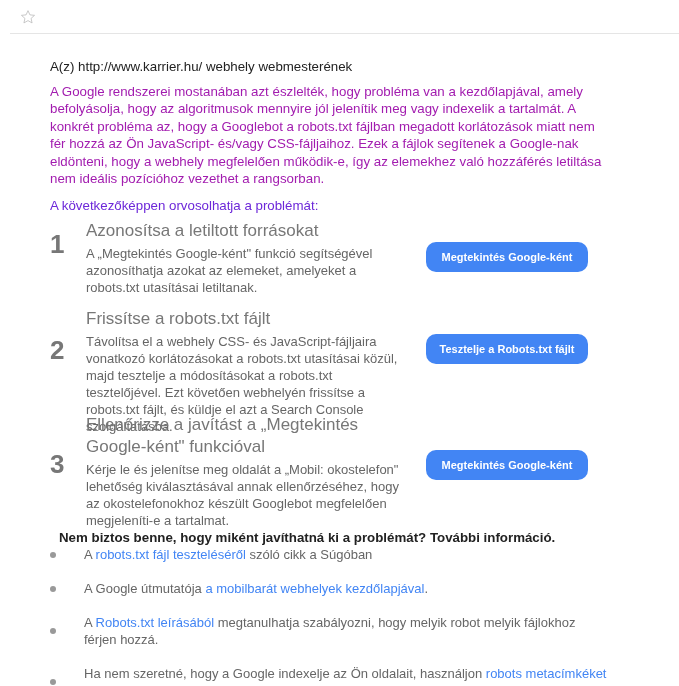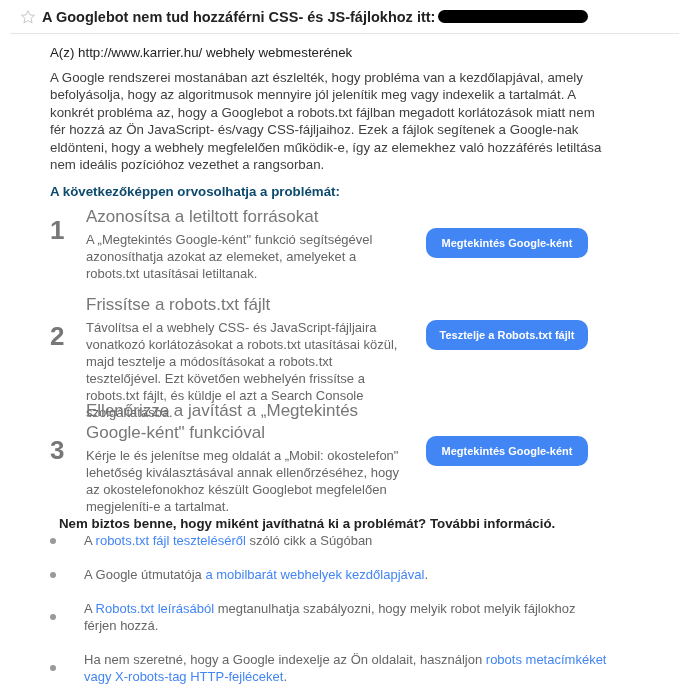--- a/index.html
+++ b/index.html
@@ -1,44 +1,43 @@
 <!DOCTYPE html>
 <html><head>
 <meta charset="utf-8">
 <style>
   html, body { margin: 0; padding: 0; background: #ffffff; }
   body { width: 679px; height: 686px; overflow: hidden; font-family: "Liberation Sans", sans-serif; color: #222; position: relative; }
   .header { height: 33px; display: flex; align-items: center; padding-left: 14px; border-bottom: 1px solid #e5e5e5; margin-left: 10px; margin-right: 0; }
   .star { width: 16px; height: 16px; margin-right: 6px; margin-left: -4px; }
   .subject { font-weight: bold; font-size: 14.5px; color: #222; white-space: nowrap; }
   .redacted { display: inline-block; width: 150px; height: 13px; background: #000; border-radius: 7px; margin-left: 3px; vertical-align: -1px; }
-  .content { position: absolute; left: 50px; top: 44px; width: 560px; font-size: 13.3px; line-height: 17.5px; }
+  .content { position: absolute; left: 50px; top: 58px; width: 560px; font-size: 13.3px; line-height: 17.5px; }
   .greeting { margin: 0 0 7px 0; color: #222; }
-  .intro { margin: 0 0 9px 0; color: #404040; }
-  .fix-heading { font-weight: bold; margin: 0 0 6px 0; color: #0c4a6e; }
+  .intro { margin: 0 0 9px 0; color: #a21caf; }
+  .fix-heading { font-weight: normal; margin: 0 0 6px 0; color: #6d28d9; }
   .step { position: relative; margin: 0 0 8px 0; }
   .step .num { position: absolute; left: 0; font-size: 26px; font-weight: bold; color: #777; }
   .step .body { margin-left: 36px; width: 320px; }
   .step .title { font-size: 17px; line-height: 22px; color: #777; margin: 0 0 3px 0; }
   .step .desc { color: #666; font-size: 13px; line-height: 17px; }
   .btn { position: absolute; left: 376px; width: 162px; height: 30px; background: #4285f4; color: #fff; font-weight: bold; font-size: 11px; border-radius: 10px; display: flex; align-items: center; justify-content: center; border: none; }
   .more { font-weight: bold; margin: 9px; color: #222; position: absolute; top: 462px; left: 0; }
   .links { position: absolute; top: 488px; left: 0; list-style: none; padding: 0; margin: 0; width: 560px; }
   .links li { position: relative; padding-left: 34px; color: #666; font-size: 13px; line-height: 17px; margin: 0 0 17px 0; }
   .links li .dot { position: absolute; left: 0; top: 50%; width: 6px; height: 6px; border-radius: 50%; background: #999; margin-top: -3px; }
   a { color: #4285f4; text-decoration: none; }
 </style>
 </head>
 <body>
 
 <div class="header">
   <svg class="star" viewBox="0 0 24 24">
       <path d="M12 2.5l2.9 6.3 6.9.7-5.2 4.6 1.5 6.8L12 17.4l-6.1 3.5 1.5-6.8L2.2 9.5l6.9-.7z" fill="none" stroke="#bbb" stroke-width="1.2"></path>
     </svg>
-  <span class="subject"><span>A Googlebot nem tud hozzáférni CSS- és JS-fájlokhoz itt:</span><span class="redacted"></span></span>
 </div>
 
 <div class="content">
   <p class="greeting">A(z) http://www.karrier.hu/ webhely webmesterének</p>
   <p class="intro">A Google rendszerei mostanában azt észlelték, hogy probléma van a kezdőlapjával, amely befolyásolja, hogy az algoritmusok mennyire jól jelenítik meg vagy indexelik a tartalmát. A konkrét probléma az, hogy a Googlebot a robots.txt fájlban megadott korlátozások miatt nem fér hozzá az Ön JavaScript- és/vagy CSS-fájljaihoz. Ezek a fájlok segítenek a Google-nak eldönteni, hogy a webhely megfelelően működik-e, így az elemekhez való hozzáférés letiltása nem ideális pozícióhoz vezethet a rangsorban.</p>
   <p class="fix-heading">A következőképpen orvosolhatja a problémát:</p>
 
   <div class="step" style="height:80px;">
     <div class="num" style="top:16px;">1</div>
     <div class="body">

